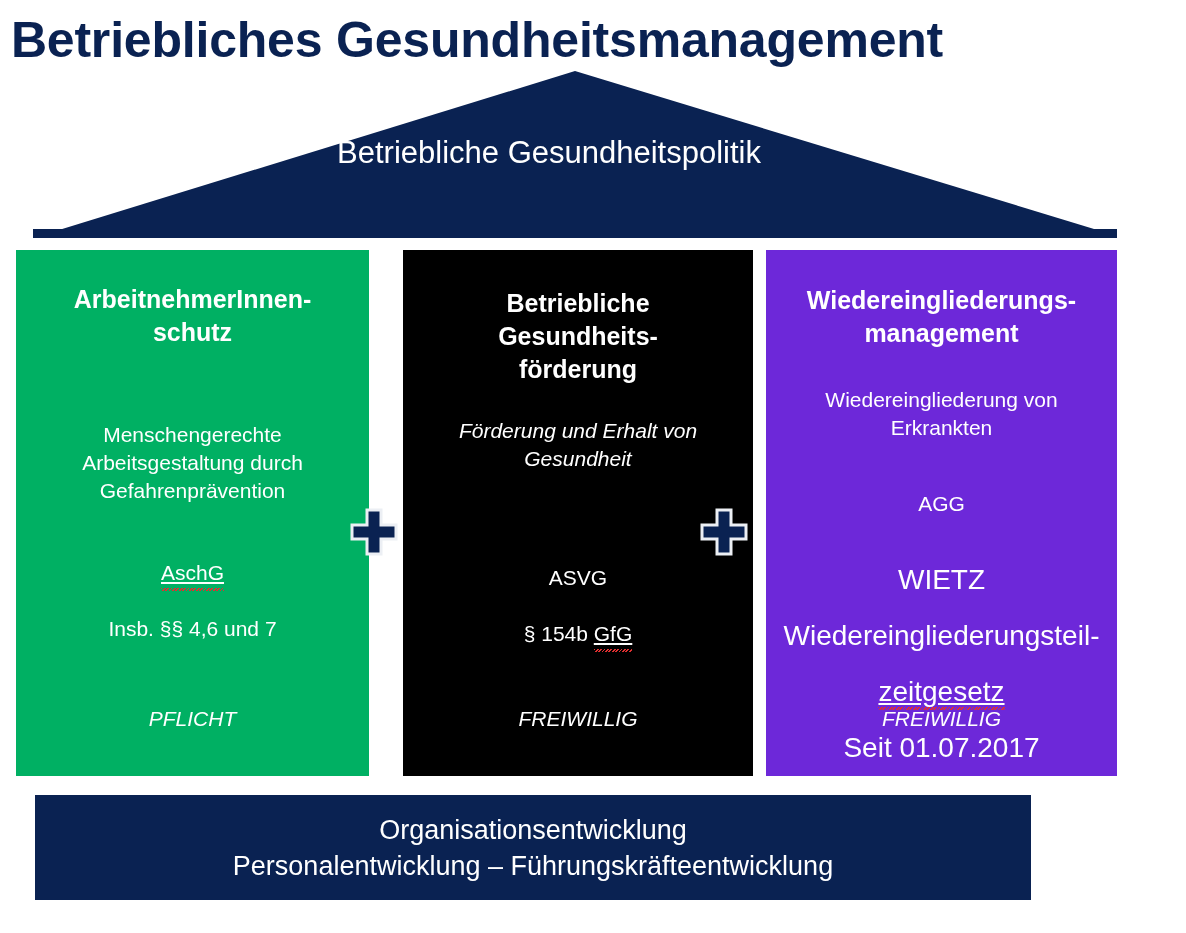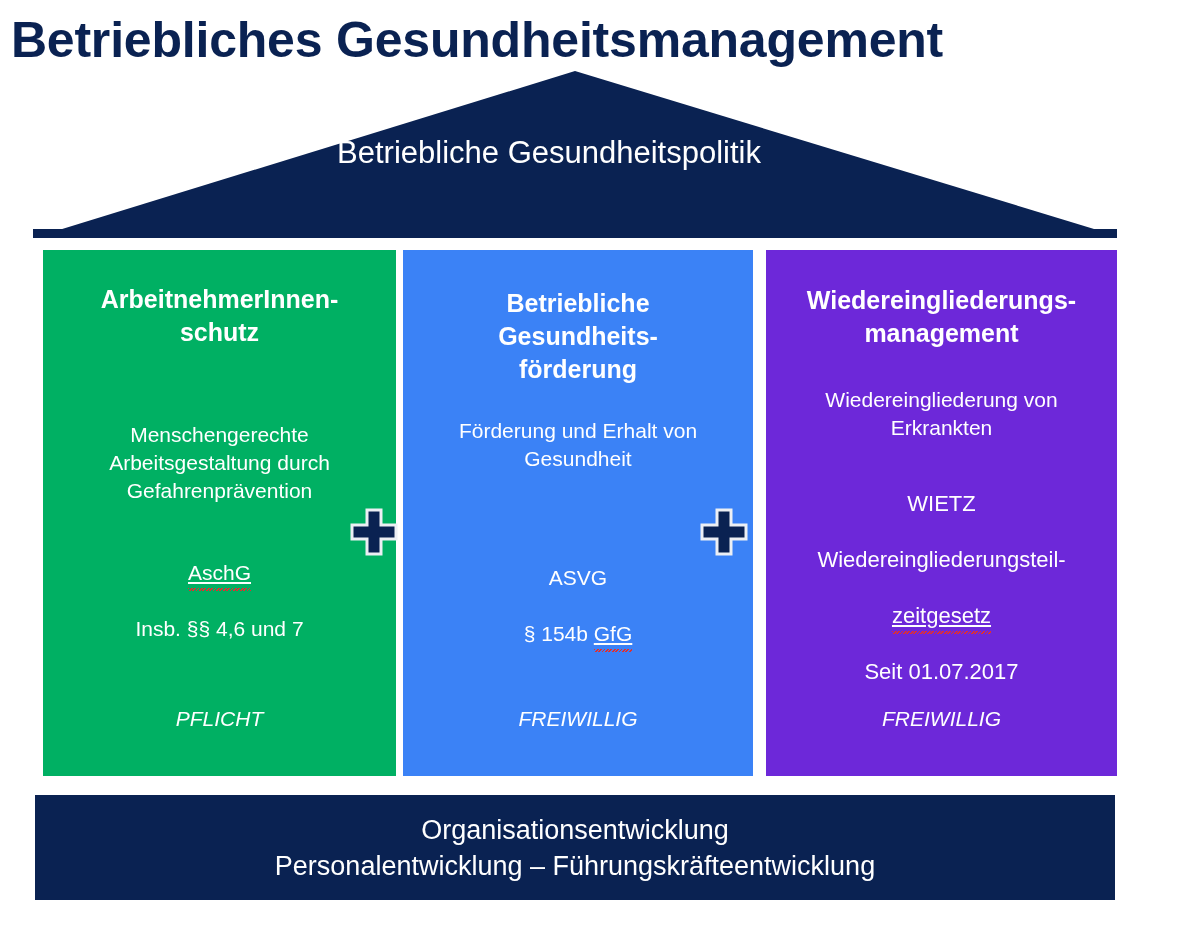--- a/index.html
+++ b/index.html
@@ -70,55 +70,55 @@
   }
   .pillar {
     position: absolute;
     top: 0;
     height: 526px;
     box-sizing: border-box;
     padding: 0 8px;
     text-align: center;
     color: #ffffff;
   }
-  .pillar-1 { left: 43px;  width: 353px; background: #00b063; }
-  .pillar-2 { left: 403px; width: 350px; background: #3b82f6; }
+  .pillar-1 { left: 16px;  width: 353px; background: #00b063; }
+  .pillar-2 { left: 403px; width: 350px; background: #000000; }
   .pillar-3 { left: 766px; width: 351px; background: #6d28d9; }
 
   .pillar-title {
     font-size: 25px;
     font-weight: bold;
     line-height: 33px;
     margin-top: 33px;
     white-space: pre-line;
   }
   .pillar-1 .pillar-title { margin-top: 33px; }
   .pillar-2 .pillar-title { margin-top: 37px; }
   .pillar-3 .pillar-title { margin-top: 34px; }
 
   .pillar-body {
     font-size: 21px;
     line-height: 28px;
     white-space: pre-line;
   }
   .pillar-1 .pillar-body { margin-top: 72px; }
-  .pillar-2 .pillar-body { margin-top: 31px; }
+  .pillar-2 .pillar-body { margin-top: 31px; font-style: italic; }
   .pillar-3 .pillar-body { margin-top: 36px; text-align: center; }
 
   .pillar-law {
     font-size: 21px;
     line-height: 28px;
     white-space: pre-line;
   }
   .pillar-1 .pillar-law { margin-top: 26px; }
   .pillar-2 .pillar-law { margin-top: 63px; }
   .pillar-3 .pillar-law { margin-top: 20px; }
 
   .pillar-law2 {
-    font-size: 22px;
+    font-size: 28px;
     line-height: 28px;
     white-space: pre-line;
   }
   .pillar-3 .pillar-law2 { margin-top: 20px; }
 
   
   .spell {
     text-decoration: underline;
     text-decoration-color: #ffffff;
     text-underline-offset: 2px;
@@ -158,21 +158,21 @@
   }
   .plus-1 { left: 350px; top: 508px; }
   .plus-2 { left: 700px; top: 508px; }
   .plus svg { display: block; }
 
   
   .footer-bar {
     position: absolute;
     left: 35px;
     top: 795px;
-    width: 1080px;
+    width: 996px;
     height: 105px;
     background: #0a2252;
     color: #ffffff;
     display: flex;
     align-items: center;
     justify-content: center;
     text-align: center;
   }
   .footer-text {
     font-size: 27px;
@@ -222,20 +222,23 @@
         <span>§ 154b </span><span class="spell">GfG</span>
       </div>
       <div class="pillar-status">FREIWILLIG</div>
     </div>
 
     <div class="pillar pillar-3">
       <div class="pillar-title">Wiedereingliederungs-
 management</div>
       <div class="pillar-body">Wiedereingliederung von
 Erkrankten</div>
+      <div class="pillar-law">
+        <span>AGG</span>
+      </div>
       <div class="pillar-law2">
         <span>WIETZ</span><br>
         <span>Wiedereingliederungsteil-</span><br>
         <span class="spell">zeitgesetz</span><br>
         <span>Seit 01.07.2017</span>
       </div>
       <div class="pillar-status">FREIWILLIG</div>
     </div>
 
   </div>

